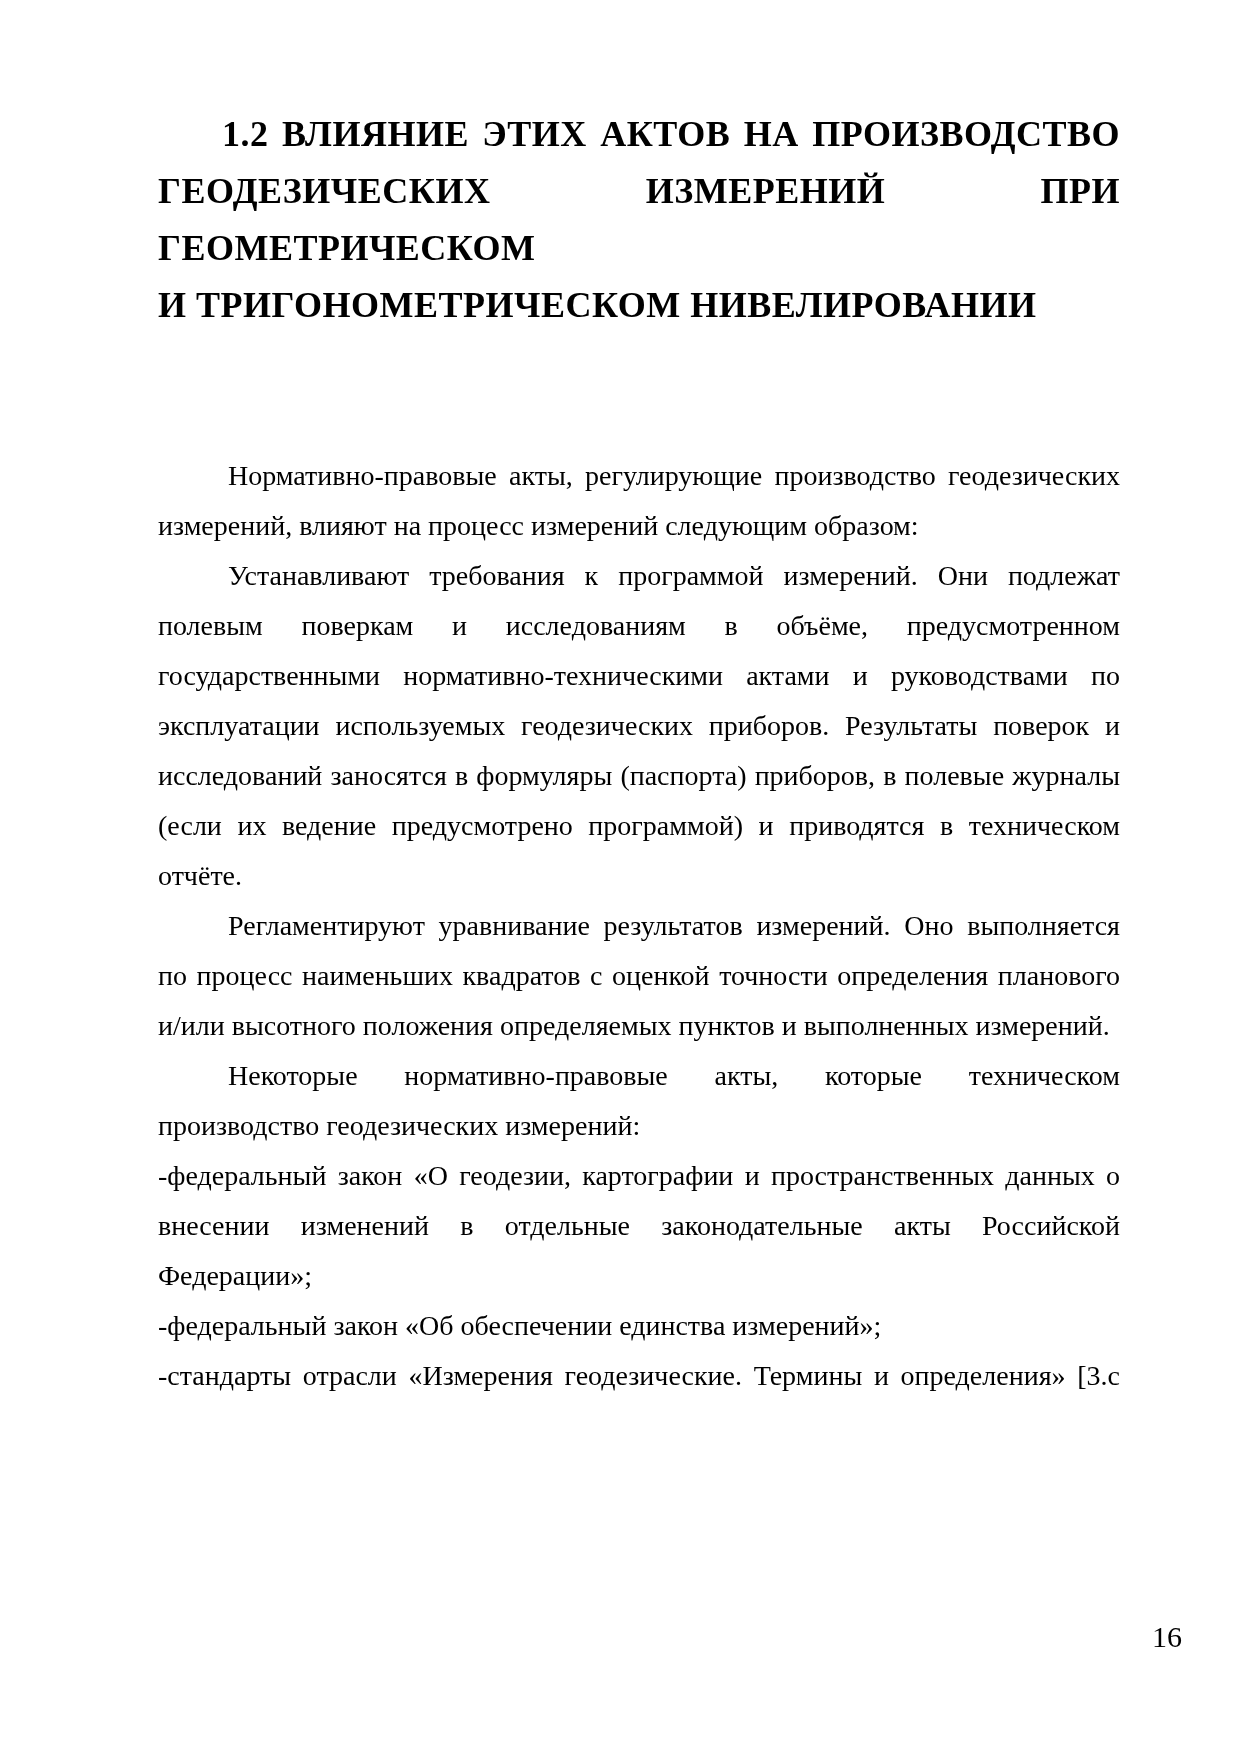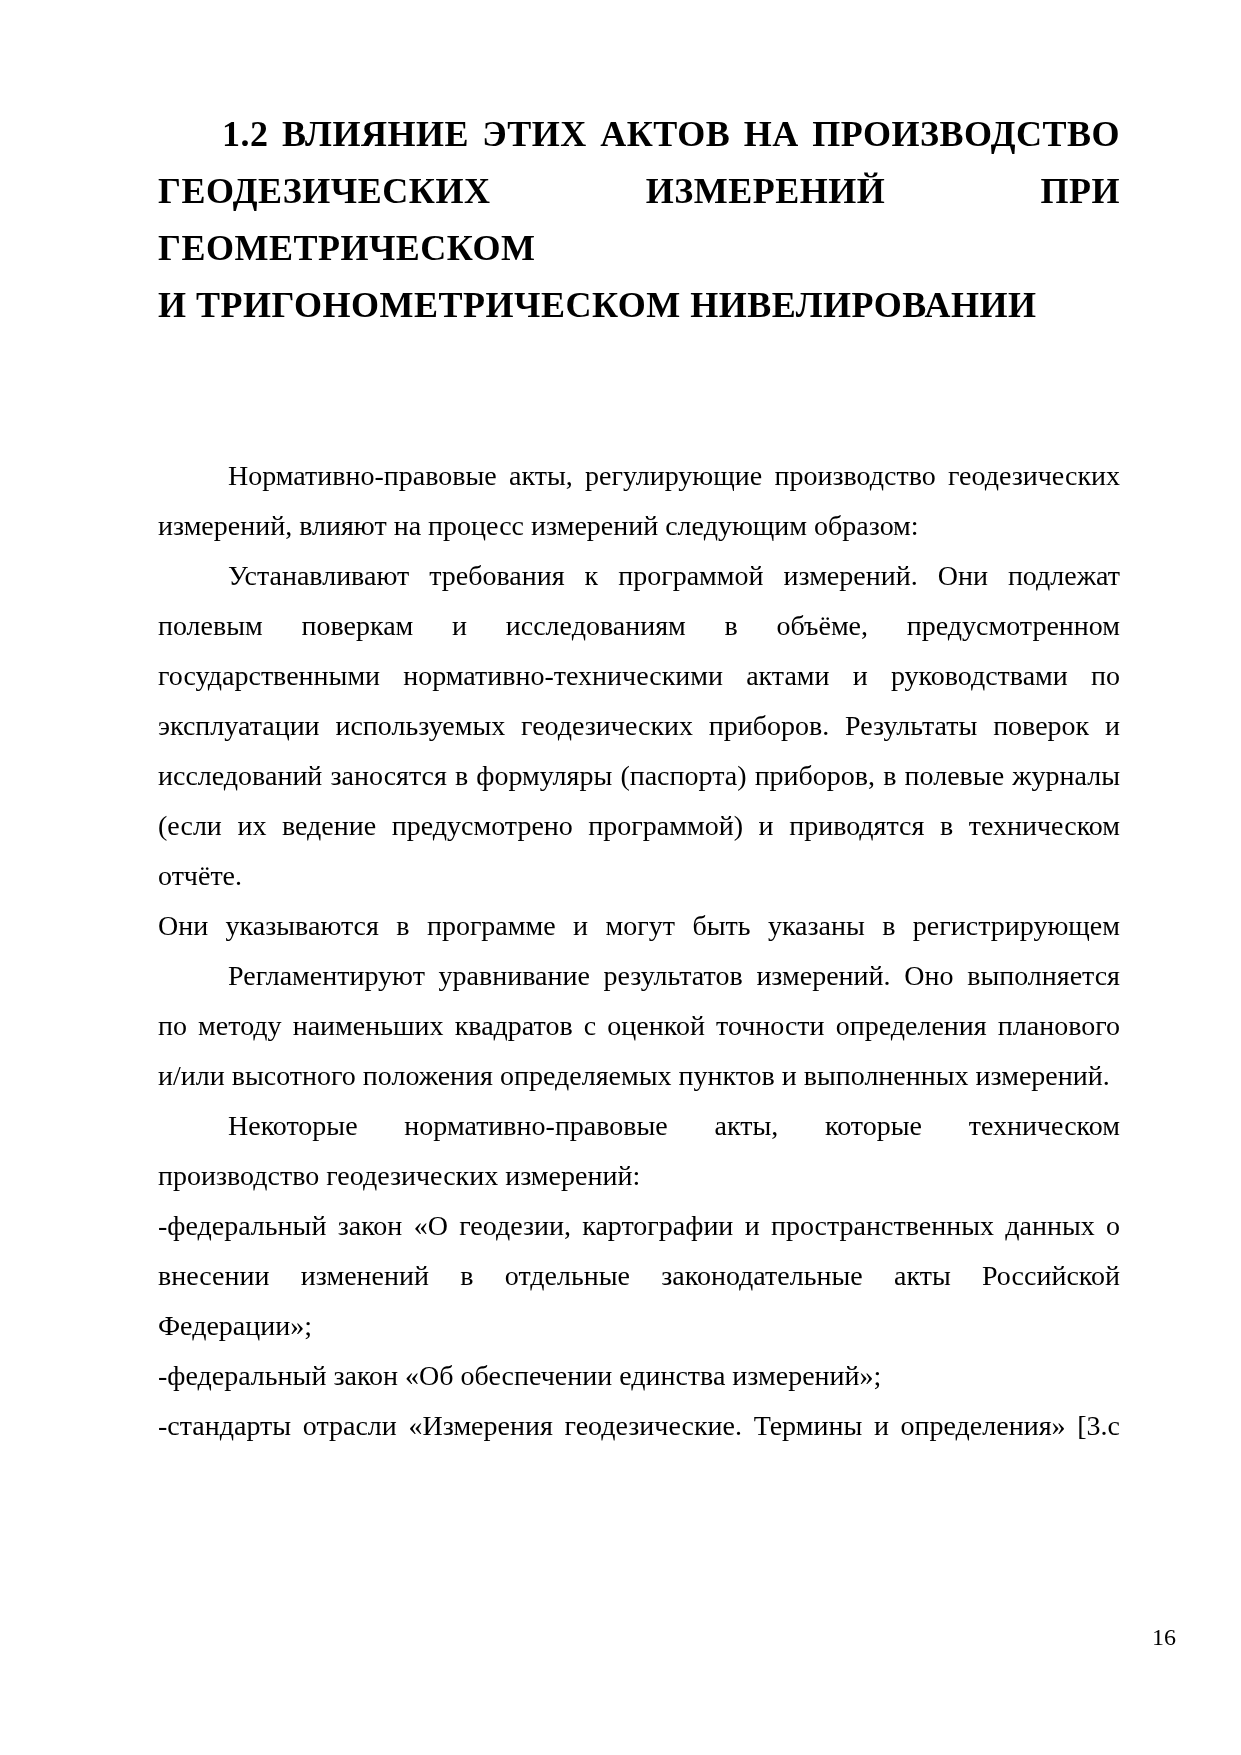--- a/index.html
+++ b/index.html
@@ -43,21 +43,21 @@
     text-align: justify;
     text-align-last: justify;
   }
   .ind { text-indent: 70px; }
   .ind-h { text-indent: 64px; }
   .paragraph { margin: 0; }
   .page-number {
     position: absolute;
     top: 1620px;
     left: 1152px;
-    font-size: 24px;
+    font-size: 30px;
     line-height: 34px;
   }
 </style>
 </head>
 <body>
 
 <div class="page">
   <div class="content">
 
     <div class="heading">
@@ -77,26 +77,25 @@
         <div class="ln j ind">Устанавливают требования к программой измерений. Они подлежат</div>
         <div class="ln j">полевым поверкам и исследованиям в объёме, предусмотренном</div>
         <div class="ln j">государственными нормативно-техническими актами и руководствами по</div>
         <div class="ln j">эксплуатации используемых геодезических приборов. Результаты поверок и</div>
         <div class="ln j">исследований заносятся в формуляры (паспорта) приборов, в полевые журналы</div>
         <div class="ln j">(если их ведение предусмотрено программой) и приводятся в техническом</div>
         <div class="ln">отчёте.</div>
       </div>
 
       <div class="paragraph">
-        <div class="ln j">Они указываются в программе и могут быть указаны в регистрирующем</div>
       </div>
 
       <div class="paragraph">
         <div class="ln j ind">Регламентируют уравнивание результатов измерений. Оно выполняется</div>
-        <div class="ln j">по методу наименьших квадратов с оценкой точности определения планового</div>
+        <div class="ln j">по процесс наименьших квадратов с оценкой точности определения планового</div>
         <div class="ln">и/или высотного положения определяемых пунктов и выполненных измерений.</div>
       </div>
 
       <div class="paragraph">
         <div class="ln j ind">Некоторые нормативно-правовые акты, которые техническом</div>
         <div class="ln">производство геодезических измерений:</div>
       </div>
 
       <div class="paragraph">
         <div class="ln j">-федеральный закон «О геодезии, картографии и пространственных данных о</div>

